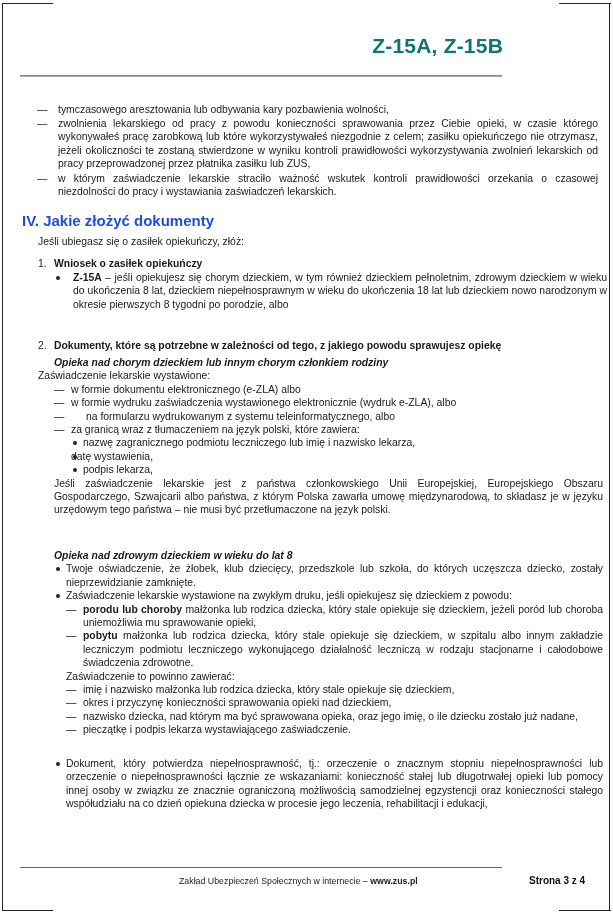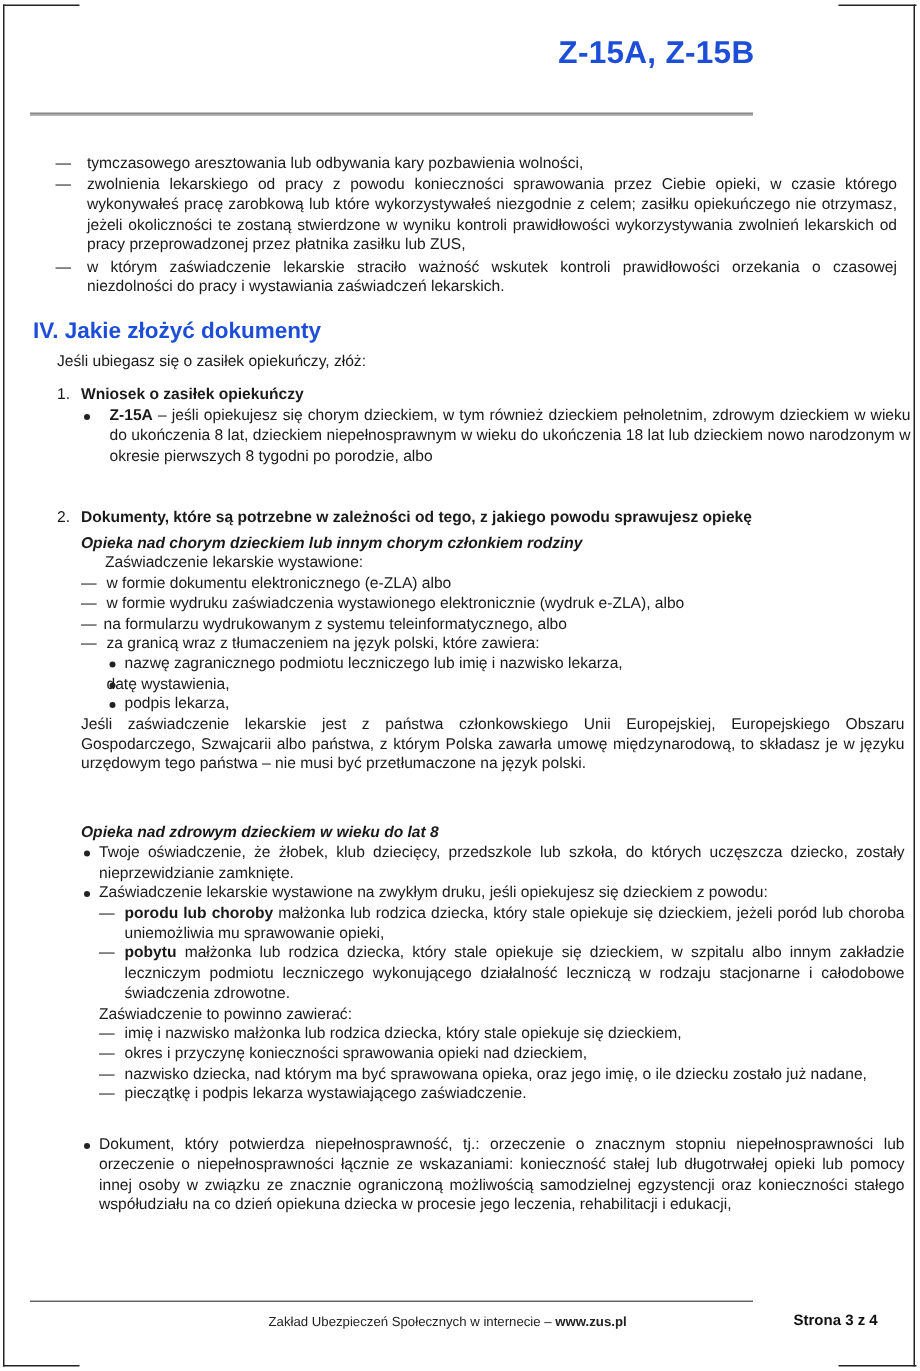--- a/index.html
+++ b/index.html
@@ -6,22 +6,22 @@
   body { width: 613px; height: 914px; position: relative; overflow: hidden;
          font-family: "Liberation Sans", sans-serif; color: #1a1a1a; }
   .frame-left { position: absolute; left: 2px; top: 3px; width: 0; height: 908px; border-left: 1px solid #222; }
   .frame-right { position: absolute; right: 3px; top: 3px; width: 0; height: 908px; border-left: 1px solid #222; }
   .frame-tl { position: absolute; left: 2px; top: 3px; width: 51px; border-top: 1px solid #222; }
   .frame-tr { position: absolute; left: 467px; top: 3px; width: 143px; border-top: 1px solid #222; }
   .frame-tr { left: 559px; width: 52px; }
   .frame-bl { position: absolute; left: 2px; top: 910px; width: 51px; border-top: 1px solid #222; }
   .frame-br { position: absolute; left: 559px; top: 910px; width: 52px; border-top: 1px solid #222; }
 
-  .doc-title { position: absolute; right: 109px; top: 24px; font-size: 21px; font-weight: bold;
-               color: #1d4ed8; letter-spacing: 0.2px; }
+  .doc-title { position: absolute; right: 109px; top: 34px; font-size: 21px; font-weight: bold;
+               color: #0f766e; letter-spacing: 0.2px; }
   .doc-title { right: 110px; }
   .top-rule { position: absolute; left: 20px; top: 75px; width: 482px; height: 1px; background: #888; border-bottom: 1px solid #aaa; }
   .bottom-rule { position: absolute; left: 20px; top: 867px; width: 482px; height: 1px; background: #666; }
   .dash-item { position: absolute; left: 37px; width: 565px; }
   .dash-item .dash { position: absolute; left: 0; top: 0; }
   .dash-item .txt { display: block; margin-left: 21px; width: 540px; text-align: justify; }
 
   .abs { position: absolute; }
   .h4 { font-size: 15px; font-weight: bold; color: #1d4ed8; }
   .bold { font-weight: bold; }
@@ -70,32 +70,32 @@
       <span class="bold">Z-15A</span><span> – </span><span>jeśli opiekujesz się chorym dzieckiem, w tym również dzieckiem pełnoletnim, zdrowym dzieckiem w wieku do ukończenia 8 lat, dzieckiem niepełnosprawnym w wieku do ukończenia 18 lat lub dzieckiem nowo narodzonym w okresie pierwszych 8 tygodni po porodzie, albo</span>
     </div>
   </div>
 </div>
 
 <div class="abs" style="left:38px;top:340px;font-size:10.4px;">2.</div>
 <div class="abs bold" style="left:54px;top:340px;font-size:10.4px;">Dokumenty, które są potrzebne w zależności od tego, z jakiego powodu sprawujesz opiekę</div>
 
 <div class="abs" style="left:38px;top:356px;width:565px;font-size:10.4px;line-height:13.4px;">
   <div class="bi" style="margin-left:16px;">Opieka nad chorym dzieckiem lub innym chorym członkiem rodziny</div>
-  <div style="margin-left:32px;">Zaświadczenie lekarskie wystawione:</div>
+  <div style="margin-left:0;">Zaświadczenie lekarskie wystawione:</div>
   <div style="position:relative;margin-left:16px;">
     <span style="position:absolute;left:0;">—</span>
     <div style="margin-left:17px;">w formie dokumentu elektronicznego (e-ZLA) albo</div>
   </div>
   <div style="position:relative;margin-left:16px;">
     <span style="position:absolute;left:0;">—</span>
     <div style="margin-left:17px;">w formie wydruku zaświadczenia wystawionego elektronicznie (wydruk e-ZLA), albo</div>
   </div>
   <div style="position:relative;margin-left:16px;">
     <span style="position:absolute;left:0;">—</span>
-    <div style="margin-left:15px;">na formularzu wydrukowanym z systemu teleinformatycznego, albo</div>
+    <div style="margin-left:32px;">na formularzu wydrukowanym z systemu teleinformatycznego, albo</div>
   </div>
   <div style="position:relative;margin-left:16px;">
     <span style="position:absolute;left:0;">—</span>
     <div style="margin-left:17px;">za granicą wraz z tłumaczeniem na język polski, które zawiera:</div>
   </div>
   <div style="margin-left:33px;">
     <div style="position:relative;">
       <span class="dot" style="position:absolute;left:2px;top:5px;"></span>
       <div style="margin-left:12px;">nazwę zagranicznego podmiotu leczniczego lub imię i nazwisko lekarza,</div>
     </div>

